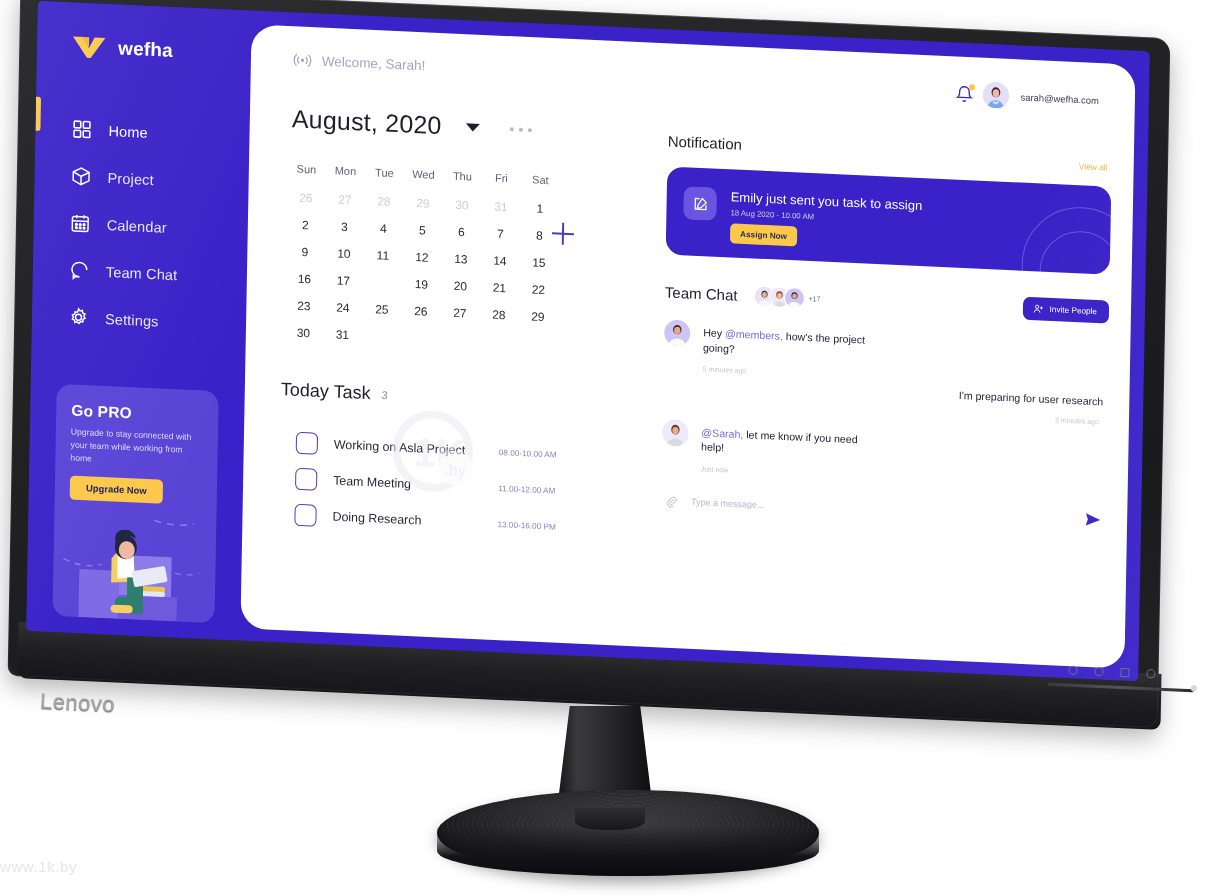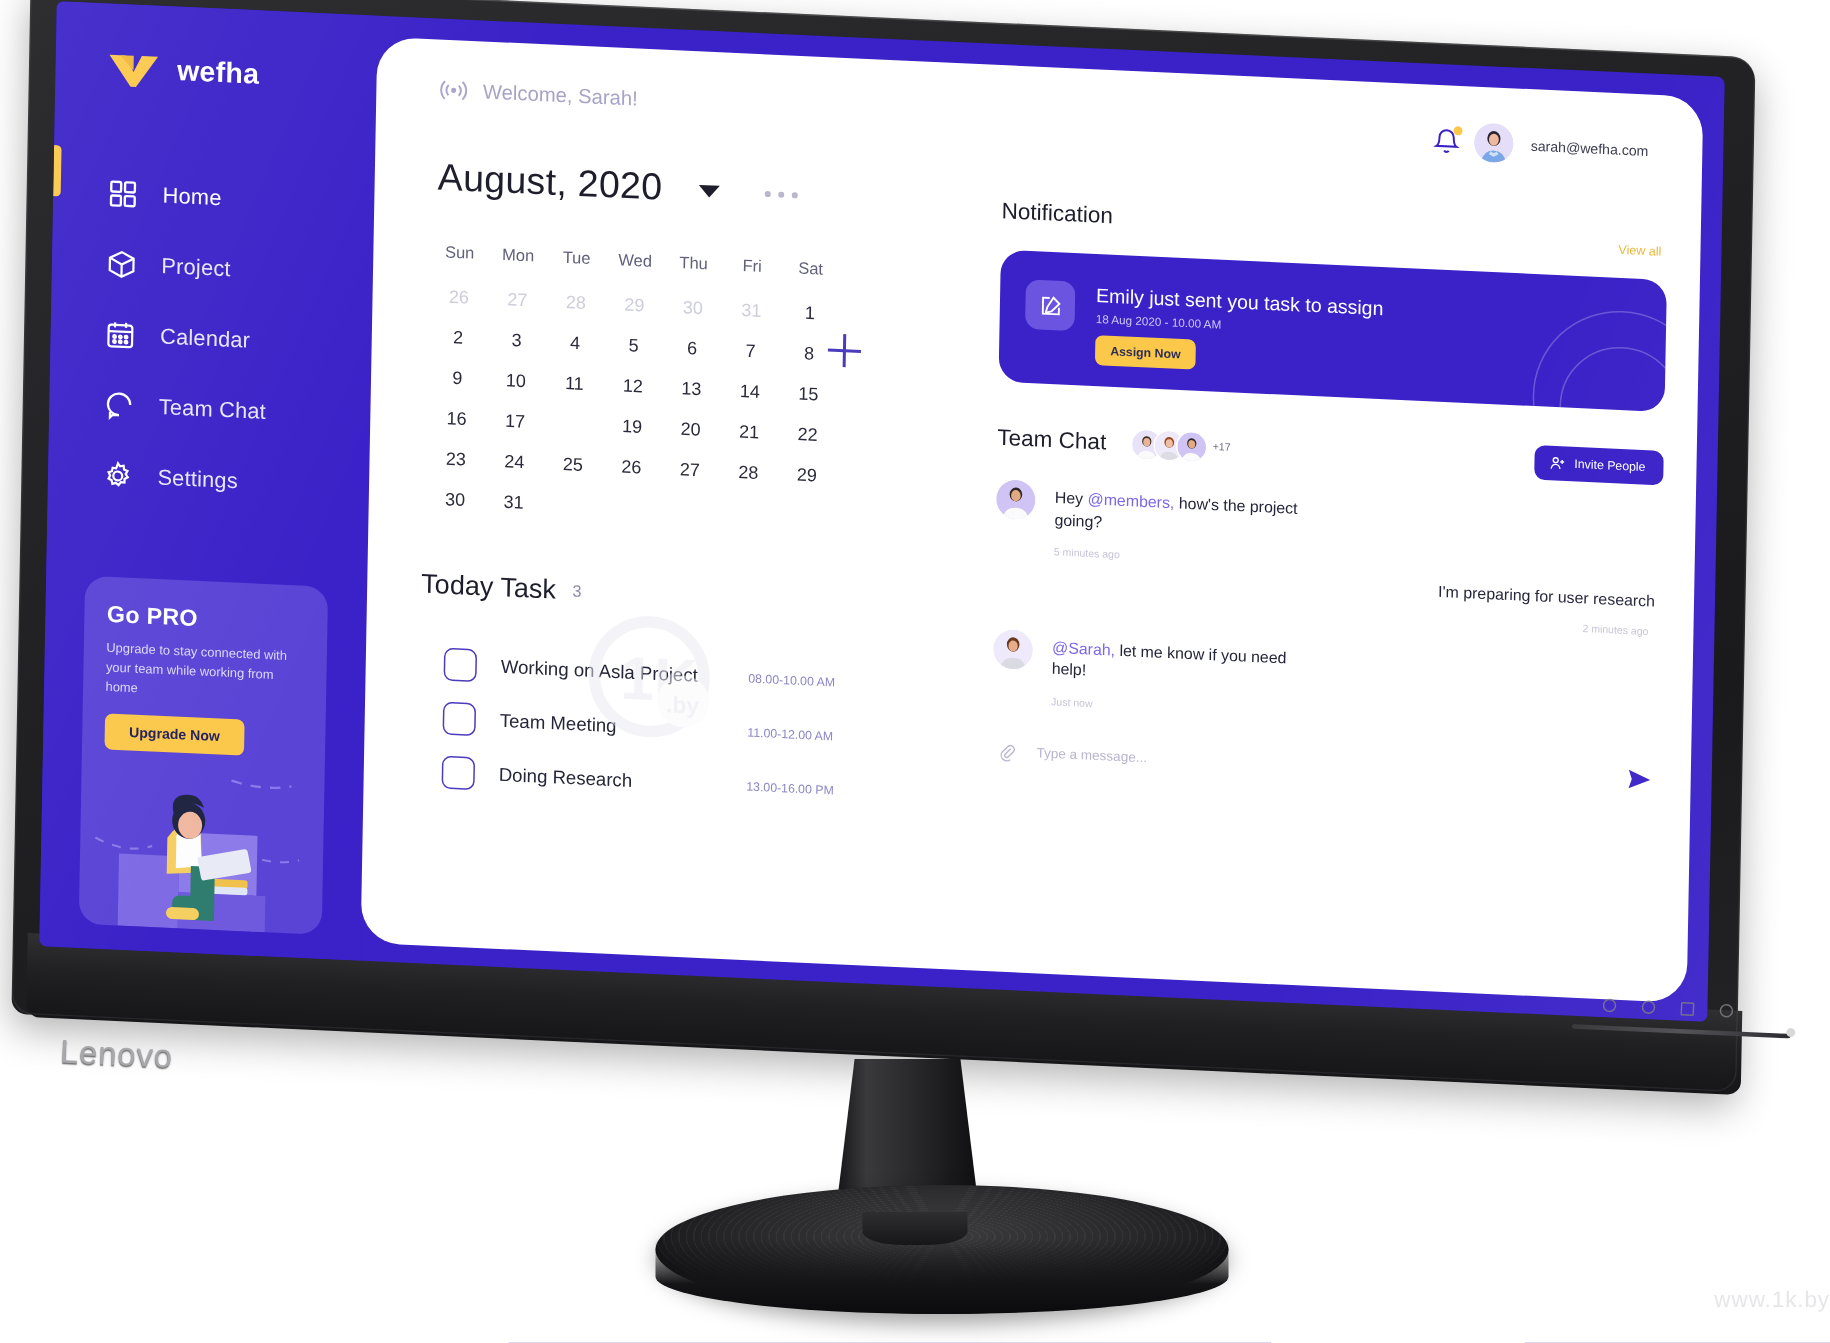--- a/index.html
+++ b/index.html
@@ -90,21 +90,21 @@
     border-radius: 0 0 50% 50%;
     background: linear-gradient(180deg, rgba(0,0,0,0) 0%, #141416 60%, #0b0b0d 100%);
   }
   .stand-hinge {
     position: absolute; left: 575px; top: 808px; width: 70px; height: 22px;
     border-radius: 0 0 40% 40%;
     background: linear-gradient(180deg,#2e2e31,#17171a);
   }
   .wm-base {
     position: absolute; left: 0; top: 858px; width: 1220px;
-    text-align: right; color: rgba(210,210,215,0.55);
+    text-align: left; color: rgba(210,210,215,0.55);
     font-size: 15px; letter-spacing: 0.6px;
   }
 
   
   .screen {
     position: absolute;
     left: 32px; top: 26px;
     width: 1112px; height: 630px;
     background: #3a21c8;
     border-radius: 5px;

